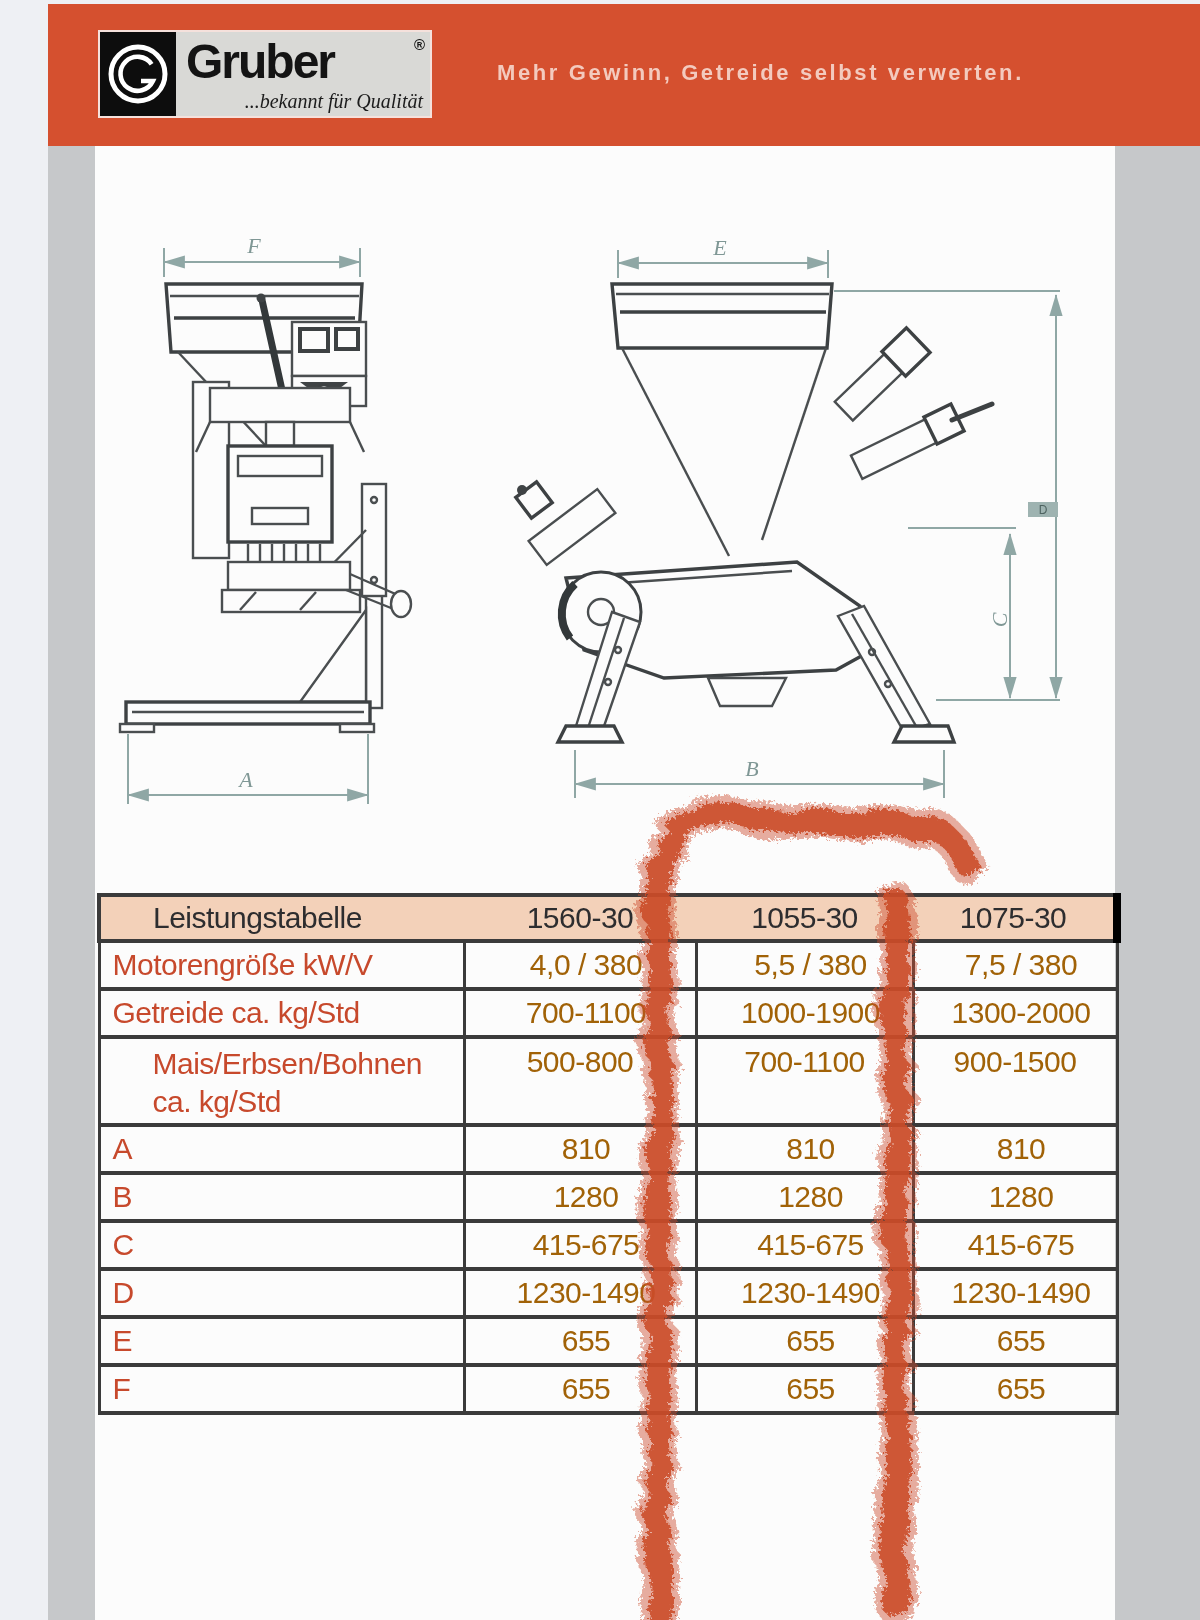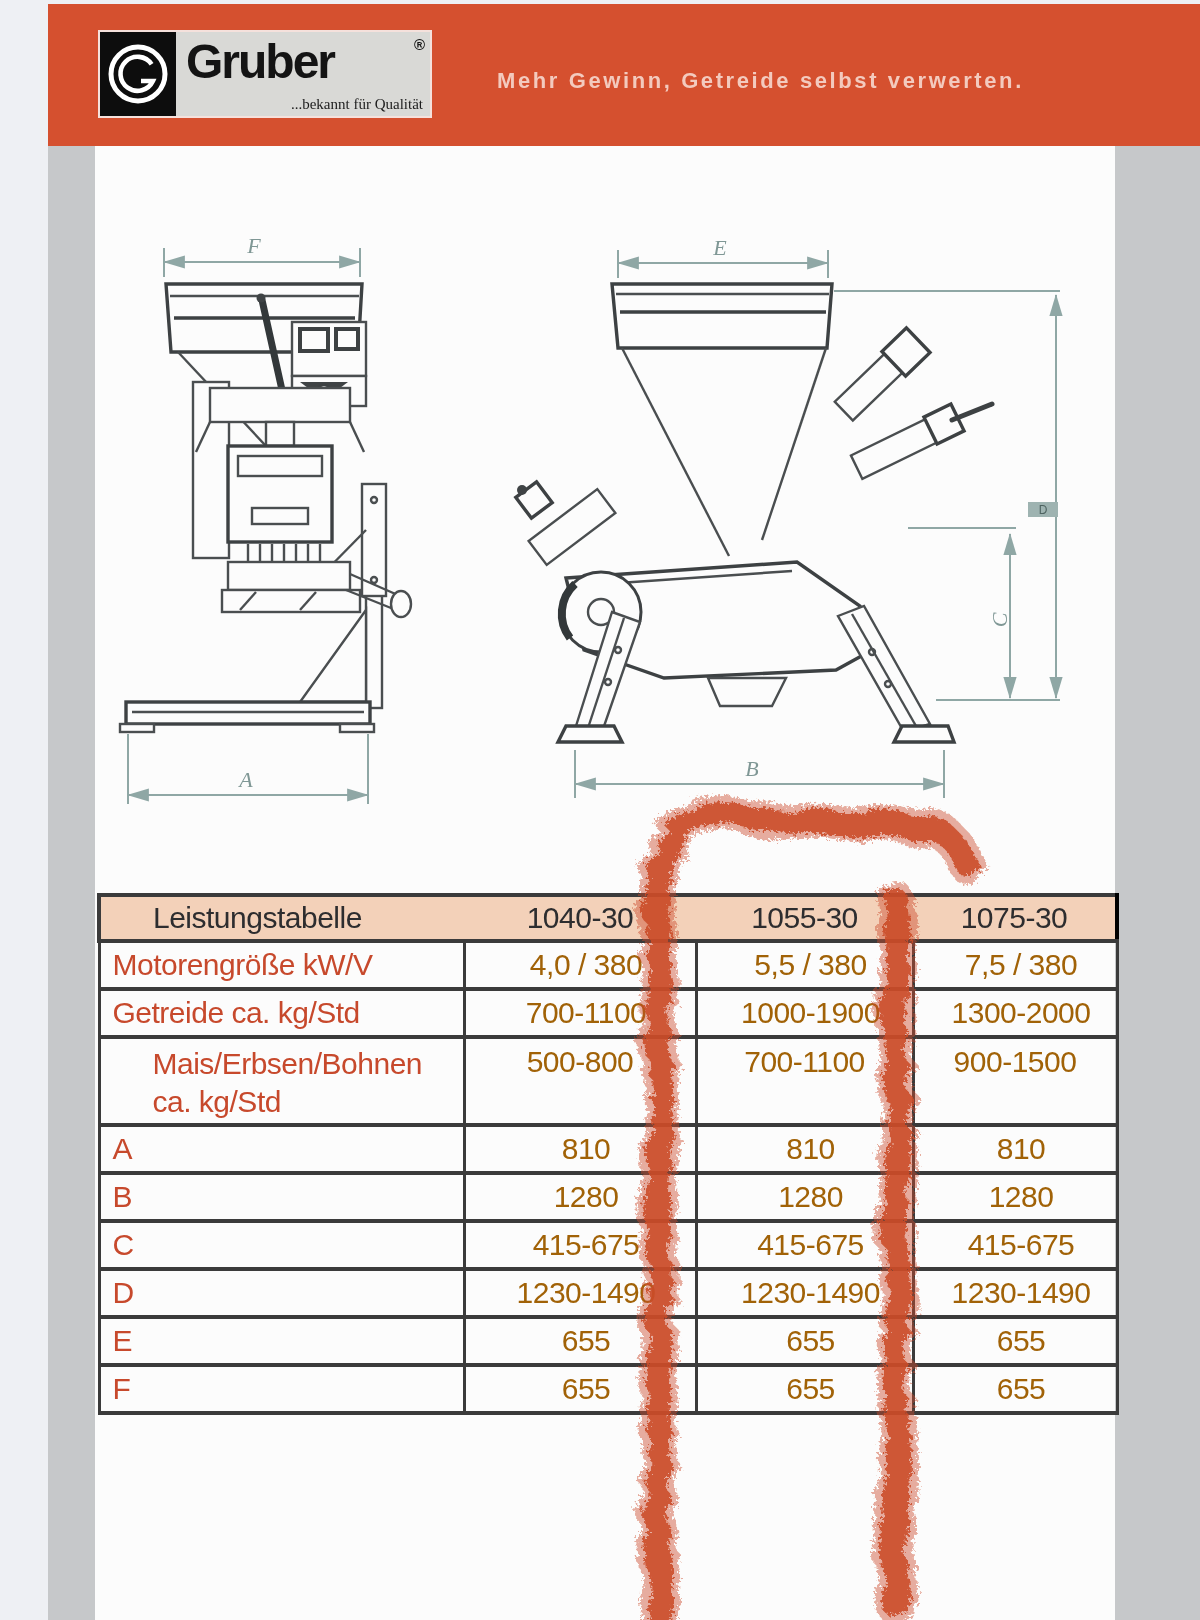--- a/index.html
+++ b/index.html
@@ -13,22 +13,22 @@
 
   
   .header-band{position:absolute;left:48px;top:4px;width:1152px;height:142px;background:#d5502f;}
   .logo{position:absolute;left:52px;top:28px;height:84px;display:flex;box-shadow:0 0 0 2px rgba(250,250,250,.85);}
   .logo-gmark{width:76px;height:84px;background:#0d0d0d;position:relative;}
   .logo-gmark svg{position:absolute;left:0;top:0;}
   .logo-textbox{width:254px;height:84px;background:#d9d9d6;position:relative;}
   .brand-word{position:absolute;left:10px;top:2px;font-size:48px;font-weight:bold;color:#141414;letter-spacing:-2px;}
   .brand-reg{position:absolute;right:5px;top:4px;font-size:15px;color:#141414;font-weight:bold;}
   .brand-script{position:absolute;right:7px;bottom:3px;font-family:"Liberation Serif", serif;
-                font-size:15px;color:#1c1c1c;}
-  .slogan{position:absolute;left:449px;top:64px;font-size:22px;font-weight:bold;color:#f3cabe;letter-spacing:2.6px;}
+                font-style:italic;font-size:20px;color:#1c1c1c;}
+  .slogan{position:absolute;left:449px;top:56px;font-size:22px;font-weight:bold;color:#f3cabe;letter-spacing:2.6px;}
 
   
   .drawings{position:absolute;left:95px;top:146px;width:1020px;height:740px;}
   .ln{stroke:#4a4e50;stroke-width:2.4;fill:none;}
   .lnt{stroke:#3d4143;stroke-width:3.4;fill:none;}
   .wh{fill:#fcfcfc;}
   .dk{fill:#3f4345;}
   .dim{stroke:#8fa7a5;stroke-width:2;fill:none;}
   .dimtxt{fill:#7f9795;font-family:"Liberation Serif", serif;font-style:italic;font-size:22px;text-anchor:middle;}
 
@@ -40,21 +40,21 @@
   .spec-table tr.h-std td{height:48px;padding-left:12px;}
   .spec-table tr.h-sec td{height:44px;}
   .spec-table tr.h-mais td{height:88px;vertical-align:top;padding-top:6px;}
   .spec-table td.lbl{text-align:left;padding-left:52px;}
   .spec-table td.val{text-align:center;}
   .spec-table td.red{color:#c7492c;}
   .spec-table td.dark{color:#2d2d2f;}
   .spec-table tr.peach td{background:#f3d1b9;}
   .spec-table tr.h-hdr td{border-left:none;border-right:none;}
   .spec-table tr.h-hdr td:first-child{border-left:4px solid #3b3b3b;}
-  .spec-table tr.h-hdr td:last-child{border-right:4px solid #000000;}
+  .spec-table tr.h-hdr td:last-child{border-right:8px solid #000000;}
   .pre{white-space:pre-line;line-height:1.25;}
 
   
   .crayon{position:absolute;left:0;top:0;width:1200px;height:1620px;pointer-events:none;}
 </style>
 </head>
 <body>
 
 <div class="stage">
 
@@ -230,21 +230,21 @@
   <table class="spec-table">
     <colgroup>
       <col style="width:365px">
         <col style="width:232px">
         <col style="width:217px">
         <col style="width:204px">
     </colgroup>
     <tbody id="spec-tbody">
       <tr class="peach h-hdr">
         <td class="lbl dark">Leistungstabelle</td>
-        <td class="val dark">1040-30</td>
+        <td class="val dark">1560-30</td>
         <td class="val dark">1055-30</td>
         <td class="val dark">1075-30</td>
       </tr>
       <tr class="h-std">
           <td class="lbl red">Motorengröße kW/V</td>
           <td class="val">4,0 / 380</td>
           <td class="val">5,5 / 380</td>
           <td class="val">7,5 / 380</td>
         </tr>
         <tr class="h-std">

